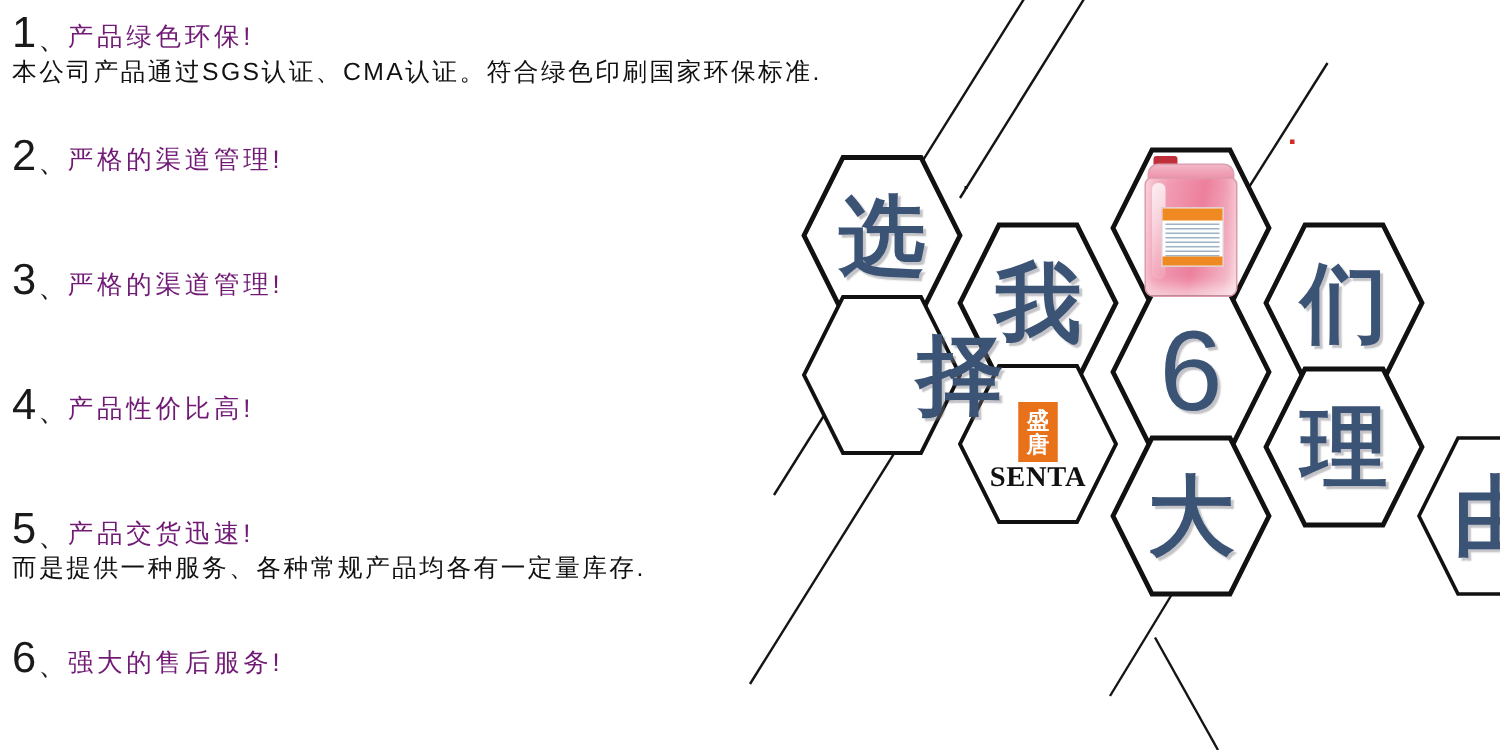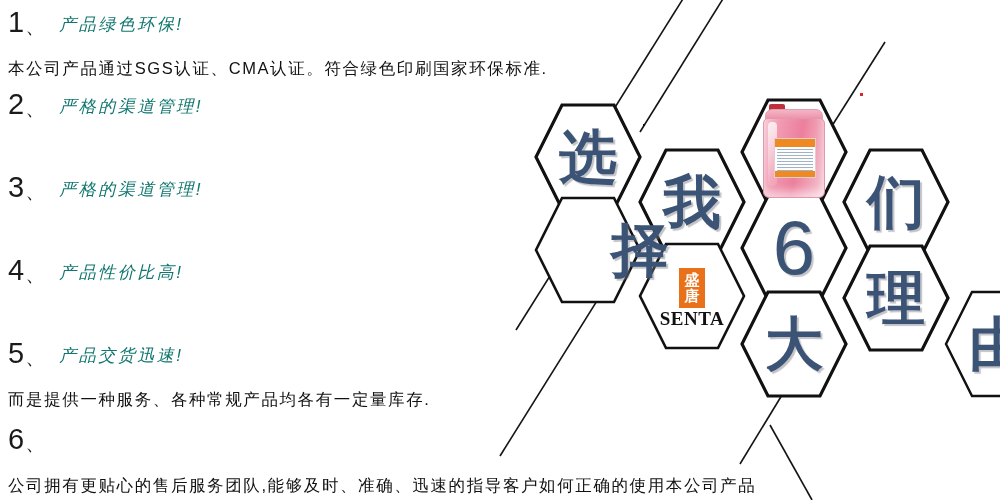--- a/index.html
+++ b/index.html
@@ -16,26 +16,26 @@
   #reasons { position:absolute; left:0; top:0; width:1000px; height:500px; }
   .reason { position:absolute; left:8px; }
   .reason .head { display:flex; align-items:flex-end; white-space:nowrap; }
   .reason .num {
     font-size:29px; line-height:29px; color:#1a1a1a;
     font-family:"Liberation Sans","DejaVu Sans",sans-serif;
     font-weight:300; letter-spacing:0px;
   }
   .reason .dun { font-size:20px; line-height:22px; color:#1a1a1a; margin-left:1px; }
   .reason .title {
-    font-size:17px; line-height:22px; color:#0f766e; letter-spacing:2.5px;
-    margin-left:14px; padding-bottom:1px;font-style:italic;
+    font-size:17px; line-height:22px; color:#701a75; letter-spacing:2.5px;
+    margin-left:0; padding-bottom:1px;
   }
   .reason .desc {
     font-size:16.5px; line-height:22px; color:#111; letter-spacing:1.6px;
-    white-space:nowrap; margin-top:20px;
+    white-space:nowrap; margin-top:0;
   }
   .r1 { top:8px; }  .r2 { top:90px; }  .r3 { top:173px; }
   .r4 { top:256px; } .r5 { top:339px; } .r6 { top:425px; }
 
   
   #deco { position:absolute; left:0; top:0; }
 
   
   #comb { position:absolute; left:0; top:0; }
   .hexcell {
@@ -264,19 +264,19 @@
         <span class="dun">、</span>
         <span class="title">产品交货迅速!</span>
       </div>
       <div class="desc">而是提供一种服务、各种常规产品均各有一定量库存.</div>
     </div>
 
     <div class="reason r6">
       <div class="head">
         <span class="num">6</span>
         <span class="dun">、</span>
-      </div>
-      <div class="desc">公司拥有更贴心的售后服务团队,能够及时、准确、迅速的指导客户如何正确的使用本公司产品</div>
+        <span class="title">强大的售后服务!</span>
+      </div>
     </div>
 
   </div>
 
 </div>
 
 </body></html>

